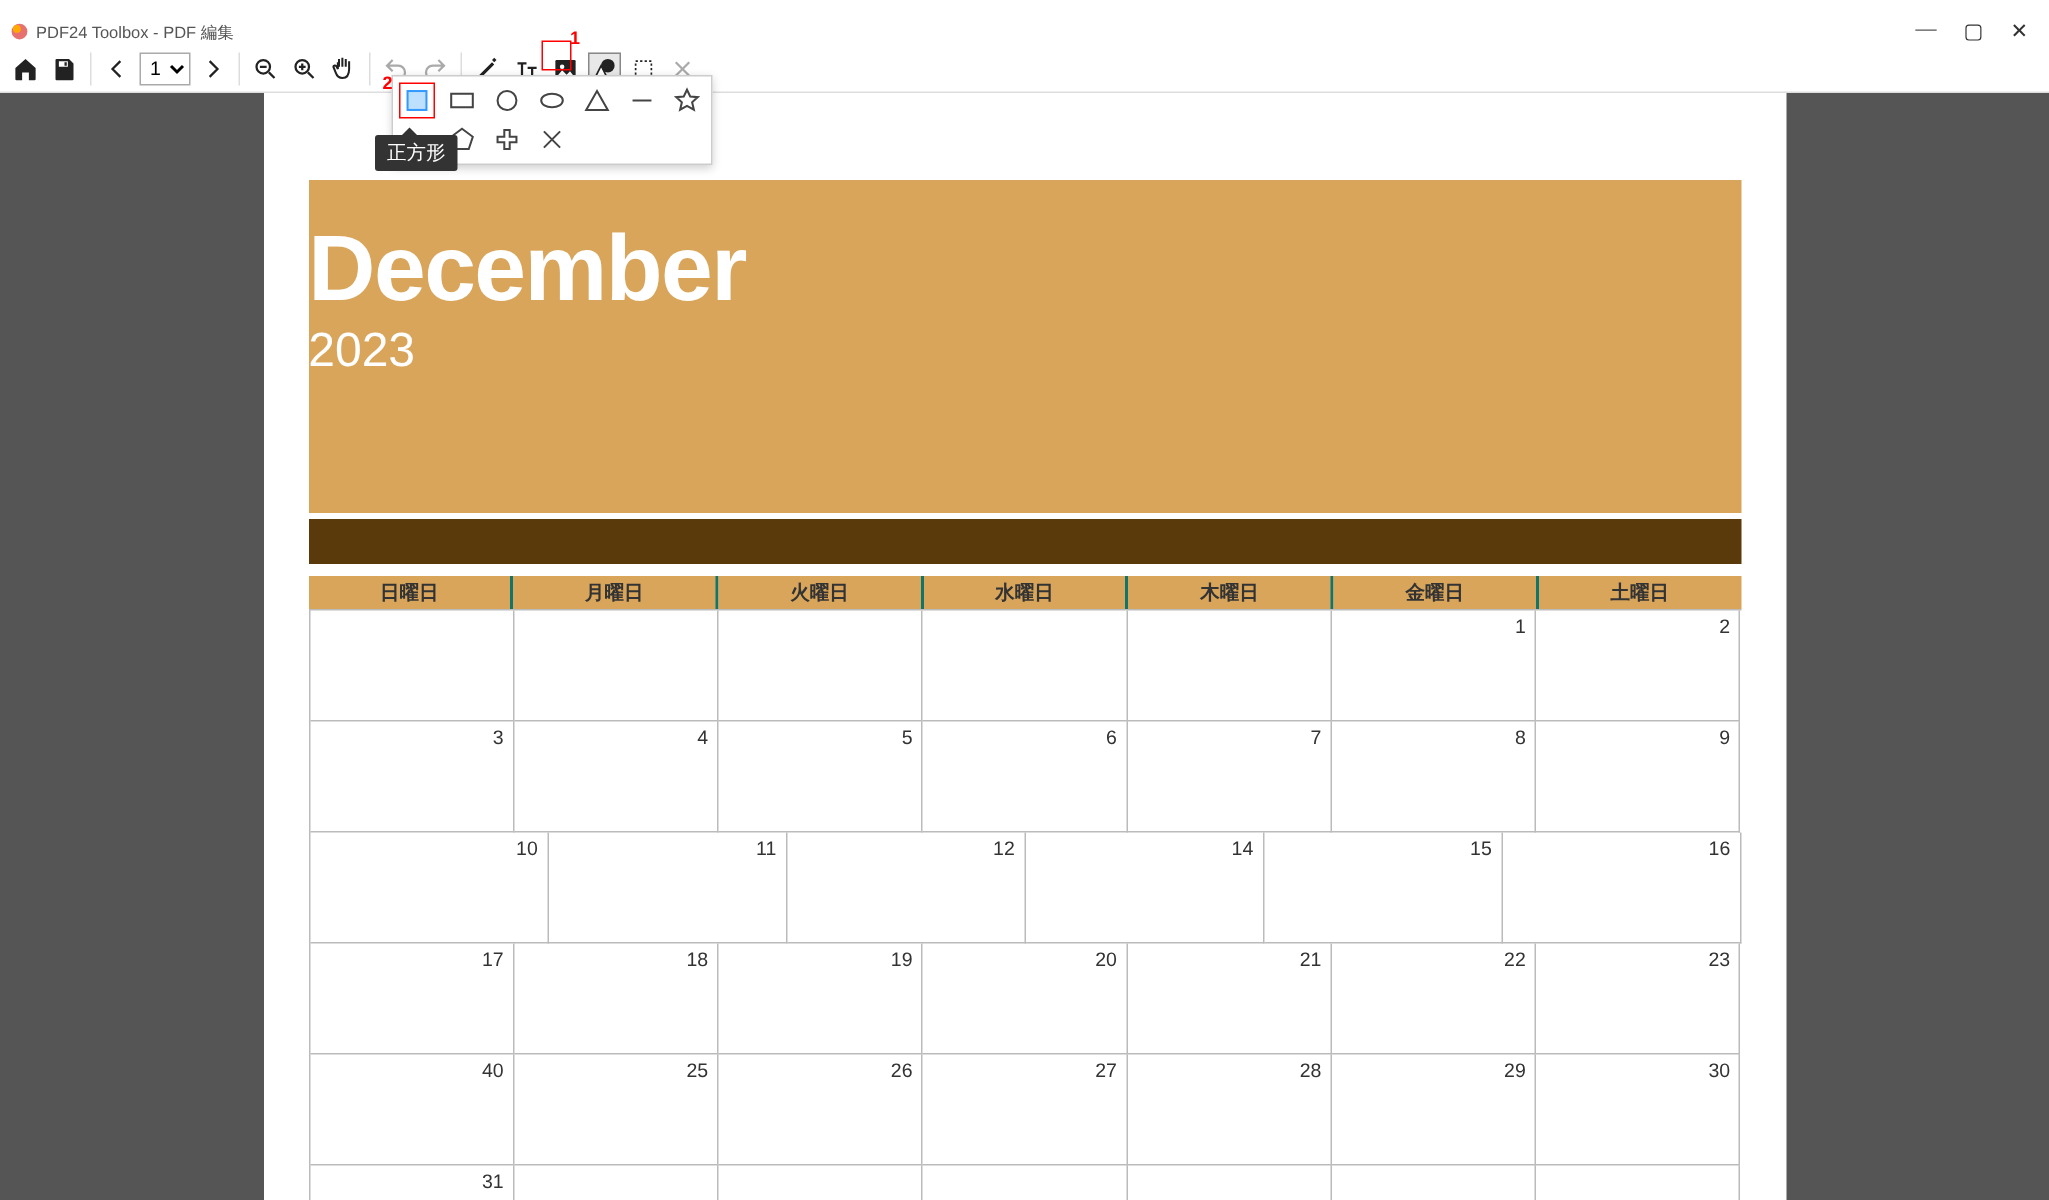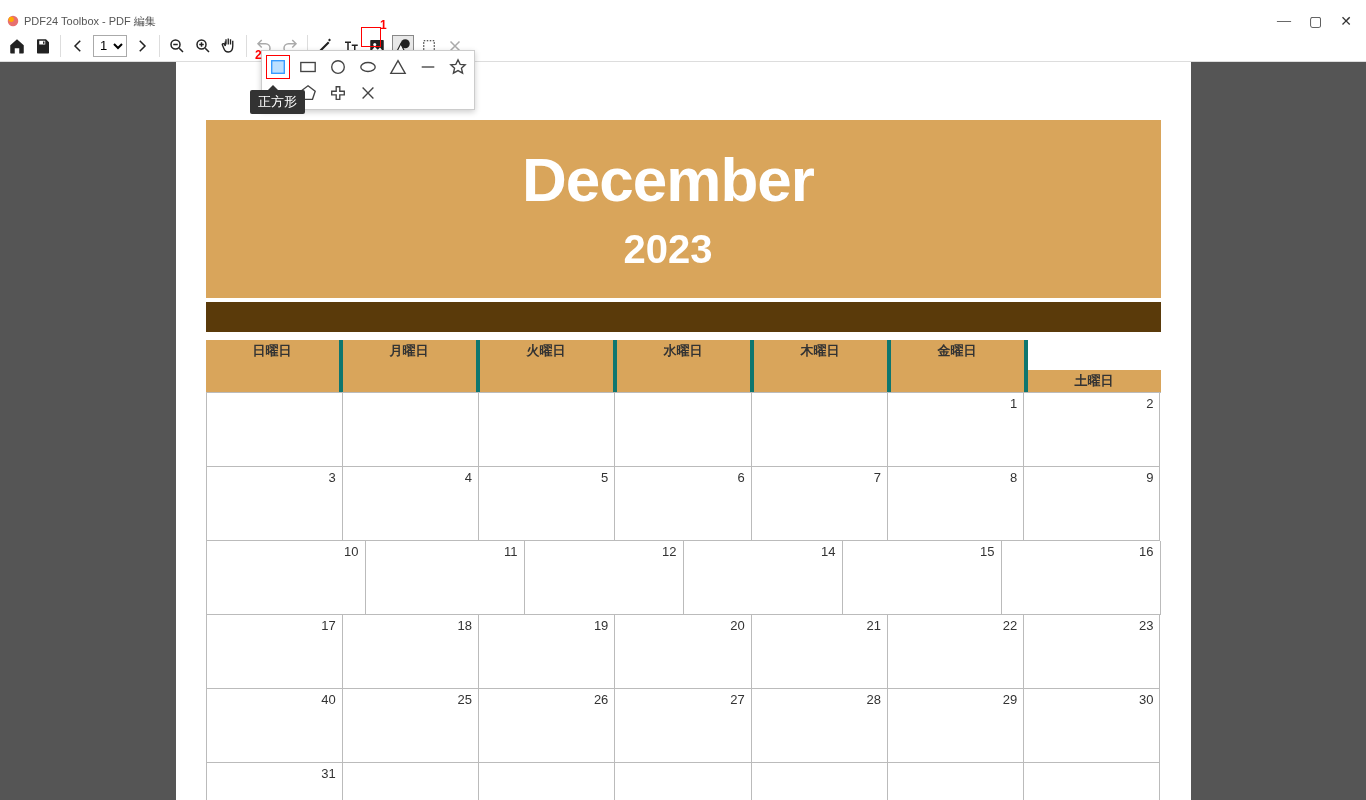--- a/index.html
+++ b/index.html
@@ -12,27 +12,27 @@
 .win-controls span { font-size: 14px; color: #333; cursor: pointer; font-family: "Segoe UI Symbol"; }
 .toolbar { height: 32px; display: flex; align-items: center; padding: 0 6px; border-bottom: 1px solid #ddd; gap: 4px; position: relative; }
 .tb-btn { width: 22px; height: 22px; display: flex; align-items: center; justify-content: center; cursor: pointer; }
 .tb-btn.selected { border: 1px solid #888; background: #e8e8e8; }
 .tb-sep { width: 1px; height: 22px; background: #ddd; margin: 0 2px; }
 .tb-btn svg { width: 18px; height: 18px; fill: #222; }
 .tb-btn.dis svg { fill: #aaa; }
 .page-sel { height: 22px; font-size: 13px; border: 1px solid #aaa; background: #fff; padding: 0 2px; }
 .workspace { background: #555; height: 750px; width: 1366px; display: flex; justify-content: center; overflow: hidden; position: relative; }
 .page { background: #fff; width: 1015px; height: 780px; margin-top: 0; position: relative; }
-.cal-header { background: #d9a55b; margin: 0 30px; height: 178px; text-align: center; padding-right: 30px; color: #fff; }
+.cal-header { background: #d9a55b; margin: 0 30px; height: 222px; text-align: left; padding-right: 30px; color: #fff; }
 .cal-month { font-size: 62px; font-weight: 800; padding-top: 24px; letter-spacing: -1px; }
-.cal-year { font-size: 40px; font-weight: 700; margin-top: 12px; }
+.cal-year { font-size: 32px; font-weight: 400; }
 .cal-bar { background: #5a3a0a; margin: 4px 30px 0 30px; height: 30px; }
 .cal-days { display: flex; margin: 8px 30px 0 30px; }
-.cal-day-h { flex: 1; background: #d9a55b; text-align: center; font-size: 13px; font-weight: 700; color: #333; padding: 2px 0; border-right: 4px solid #0f766e; }
-.cal-day-h:last-child { border-right: none; margin-top: 30px; }
+.cal-day-h { flex: 1; background: #d9a55b; text-align: center; font-size: 13px; font-weight: 700; color: #333; padding: 2px 0; border-right: 2px solid #0f766e; }
+.cal-day-h:last-child { border-right: none; }
 .cal-grid { margin: 0 30px; border-left: 1px solid #bbb; border-top: 1px solid #bbb; }
 .cal-row { display: flex; height: 74px; }
 .cal-cell { flex: 1; border-right: 1px solid #bbb; border-bottom: 1px solid #bbb; text-align: right; padding: 3px 6px; font-size: 13px; color: #333; }
 .annot { position: absolute; color: #f00; font-weight: 700; font-size: 12px; pointer-events: none; z-index: 20; }
 .ann-box { position: absolute; border: 1.5px solid #f00; pointer-events: none; z-index: 19; }
 .shape-panel { position: absolute; top: 50px; left: 261px; background: #fff; border: 1px solid #ccc; box-shadow: 0 2px 6px rgba(0,0,0,.2); padding: 4px; z-index: 15; }
 .shape-row { display: flex; gap: 6px; }
 .shape-cell { width: 24px; height: 24px; display: flex; align-items: center; justify-content: center; cursor: pointer; }
 .shape-cell.selected { border: 1.5px solid #f00; }
 .shape-cell svg { width: 18px; height: 18px; stroke: #444; fill: none; stroke-width: 1.5; }

